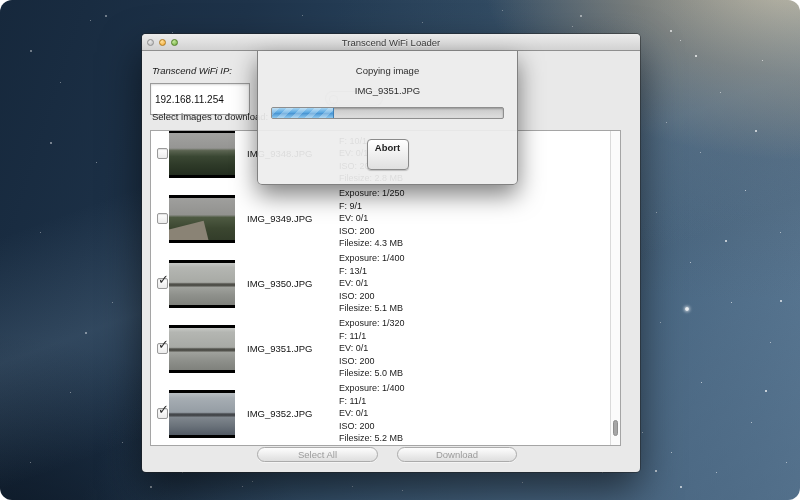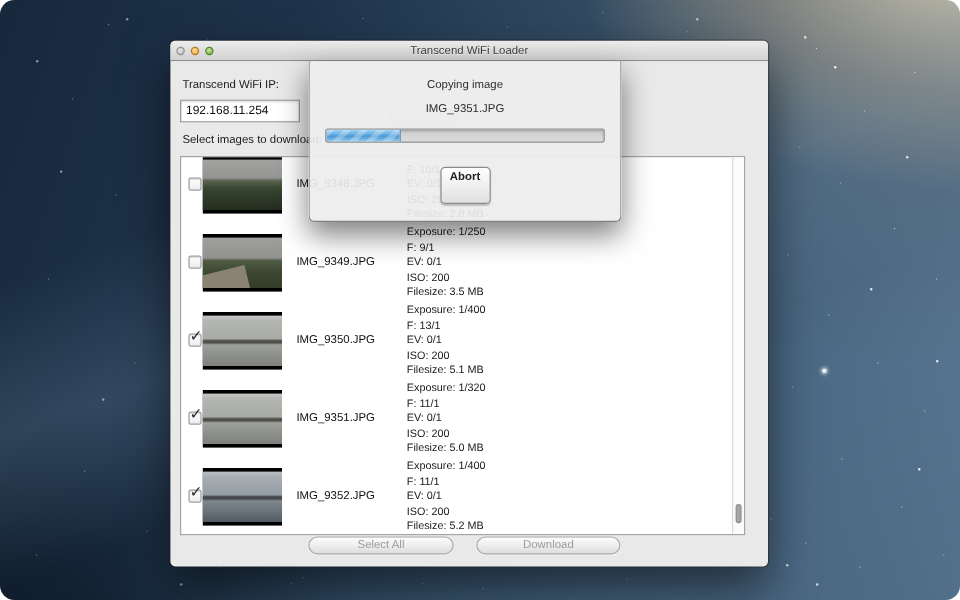--- a/index.html
+++ b/index.html
@@ -57,23 +57,23 @@
     background:linear-gradient(#ececec,#d2d2d2);
     border-bottom:1px solid #8f8f8f;border-radius:4px 4px 0 0;}
   .title{position:absolute;left:0;right:0;top:3px;text-align:center;
     font-size:9.5px;color:#3c3c3c;text-shadow:0 1px 0 rgba(255,255,255,.6);}
   .tl{position:absolute;top:5px;width:7px;height:7px;border-radius:50%;}
   .tl-close{left:5px;background:radial-gradient(circle at 35% 30%, #e9e9e9,#b9b9b9);border:1px solid #8f8f8f;}
   .tl-min{left:17px;background:radial-gradient(circle at 35% 30%, #ffe09a,#f2a733);border:1px solid #b07b20;}
   .tl-zoom{left:29px;background:radial-gradient(circle at 35% 30%, #c4e89b,#6fae3c);border:1px solid #537f2a;}
 
   .label{position:absolute;font-size:9.5px;color:#1a1a1a;}
-  .ip-label{left:10px;top:31px;}
+  .ip-label{left:10px;top:31px;font-style:italic;}
   .select-label{left:10px;top:77px;}
-  .ip-input{position:absolute;left:8px;top:49px;width:100px;height:19px;
+  .ip-input{position:absolute;left:8px;top:49px;width:100px;height:32px;
     border:1px solid #9a9a9a;background:#fff;font-size:10px;color:#111;
     padding:0 4px;font-family:"Liberation Sans","DejaVu Sans",sans-serif;
     box-shadow:inset 0 1px 2px rgba(0,0,0,.15);}
   .ghost-btn{position:absolute;left:183px;top:57px;width:58px;height:15px;
     border:1px solid rgba(90,90,90,.45);border-radius:8px;
     background:linear-gradient(rgba(255,255,255,.7),rgba(215,215,215,.7));opacity:.65;}
   .ghost-circle{position:absolute;left:3px;top:2.5px;width:9px;height:9px;border-radius:50%;
     border:1px solid rgba(90,90,90,.5);background:rgba(240,240,240,.6);}
 
   
@@ -172,21 +172,21 @@
             <div class="checkbox"></div>
             <div class="thumb">
               <div class="photo photo-road"></div>
             </div>
             <div class="fname">IMG_9349.JPG</div>
             <div class="exif">
               <div class="exifline">Exposure: 1/250</div>
               <div class="exifline">F: 9/1</div>
               <div class="exifline">EV: 0/1</div>
               <div class="exifline">ISO: 200</div>
-              <div class="exifline">Filesize: 3.5 MB</div>
+              <div class="exifline">Filesize: 4.3 MB</div>
             </div>
           </div>
           <div class="row">
             <div class="checkbox">
               <span class="check">✓</span>
             </div>
             <div class="thumb">
               <div class="photo photo-lake"></div>
             </div>
             <div class="fname">IMG_9350.JPG</div>

